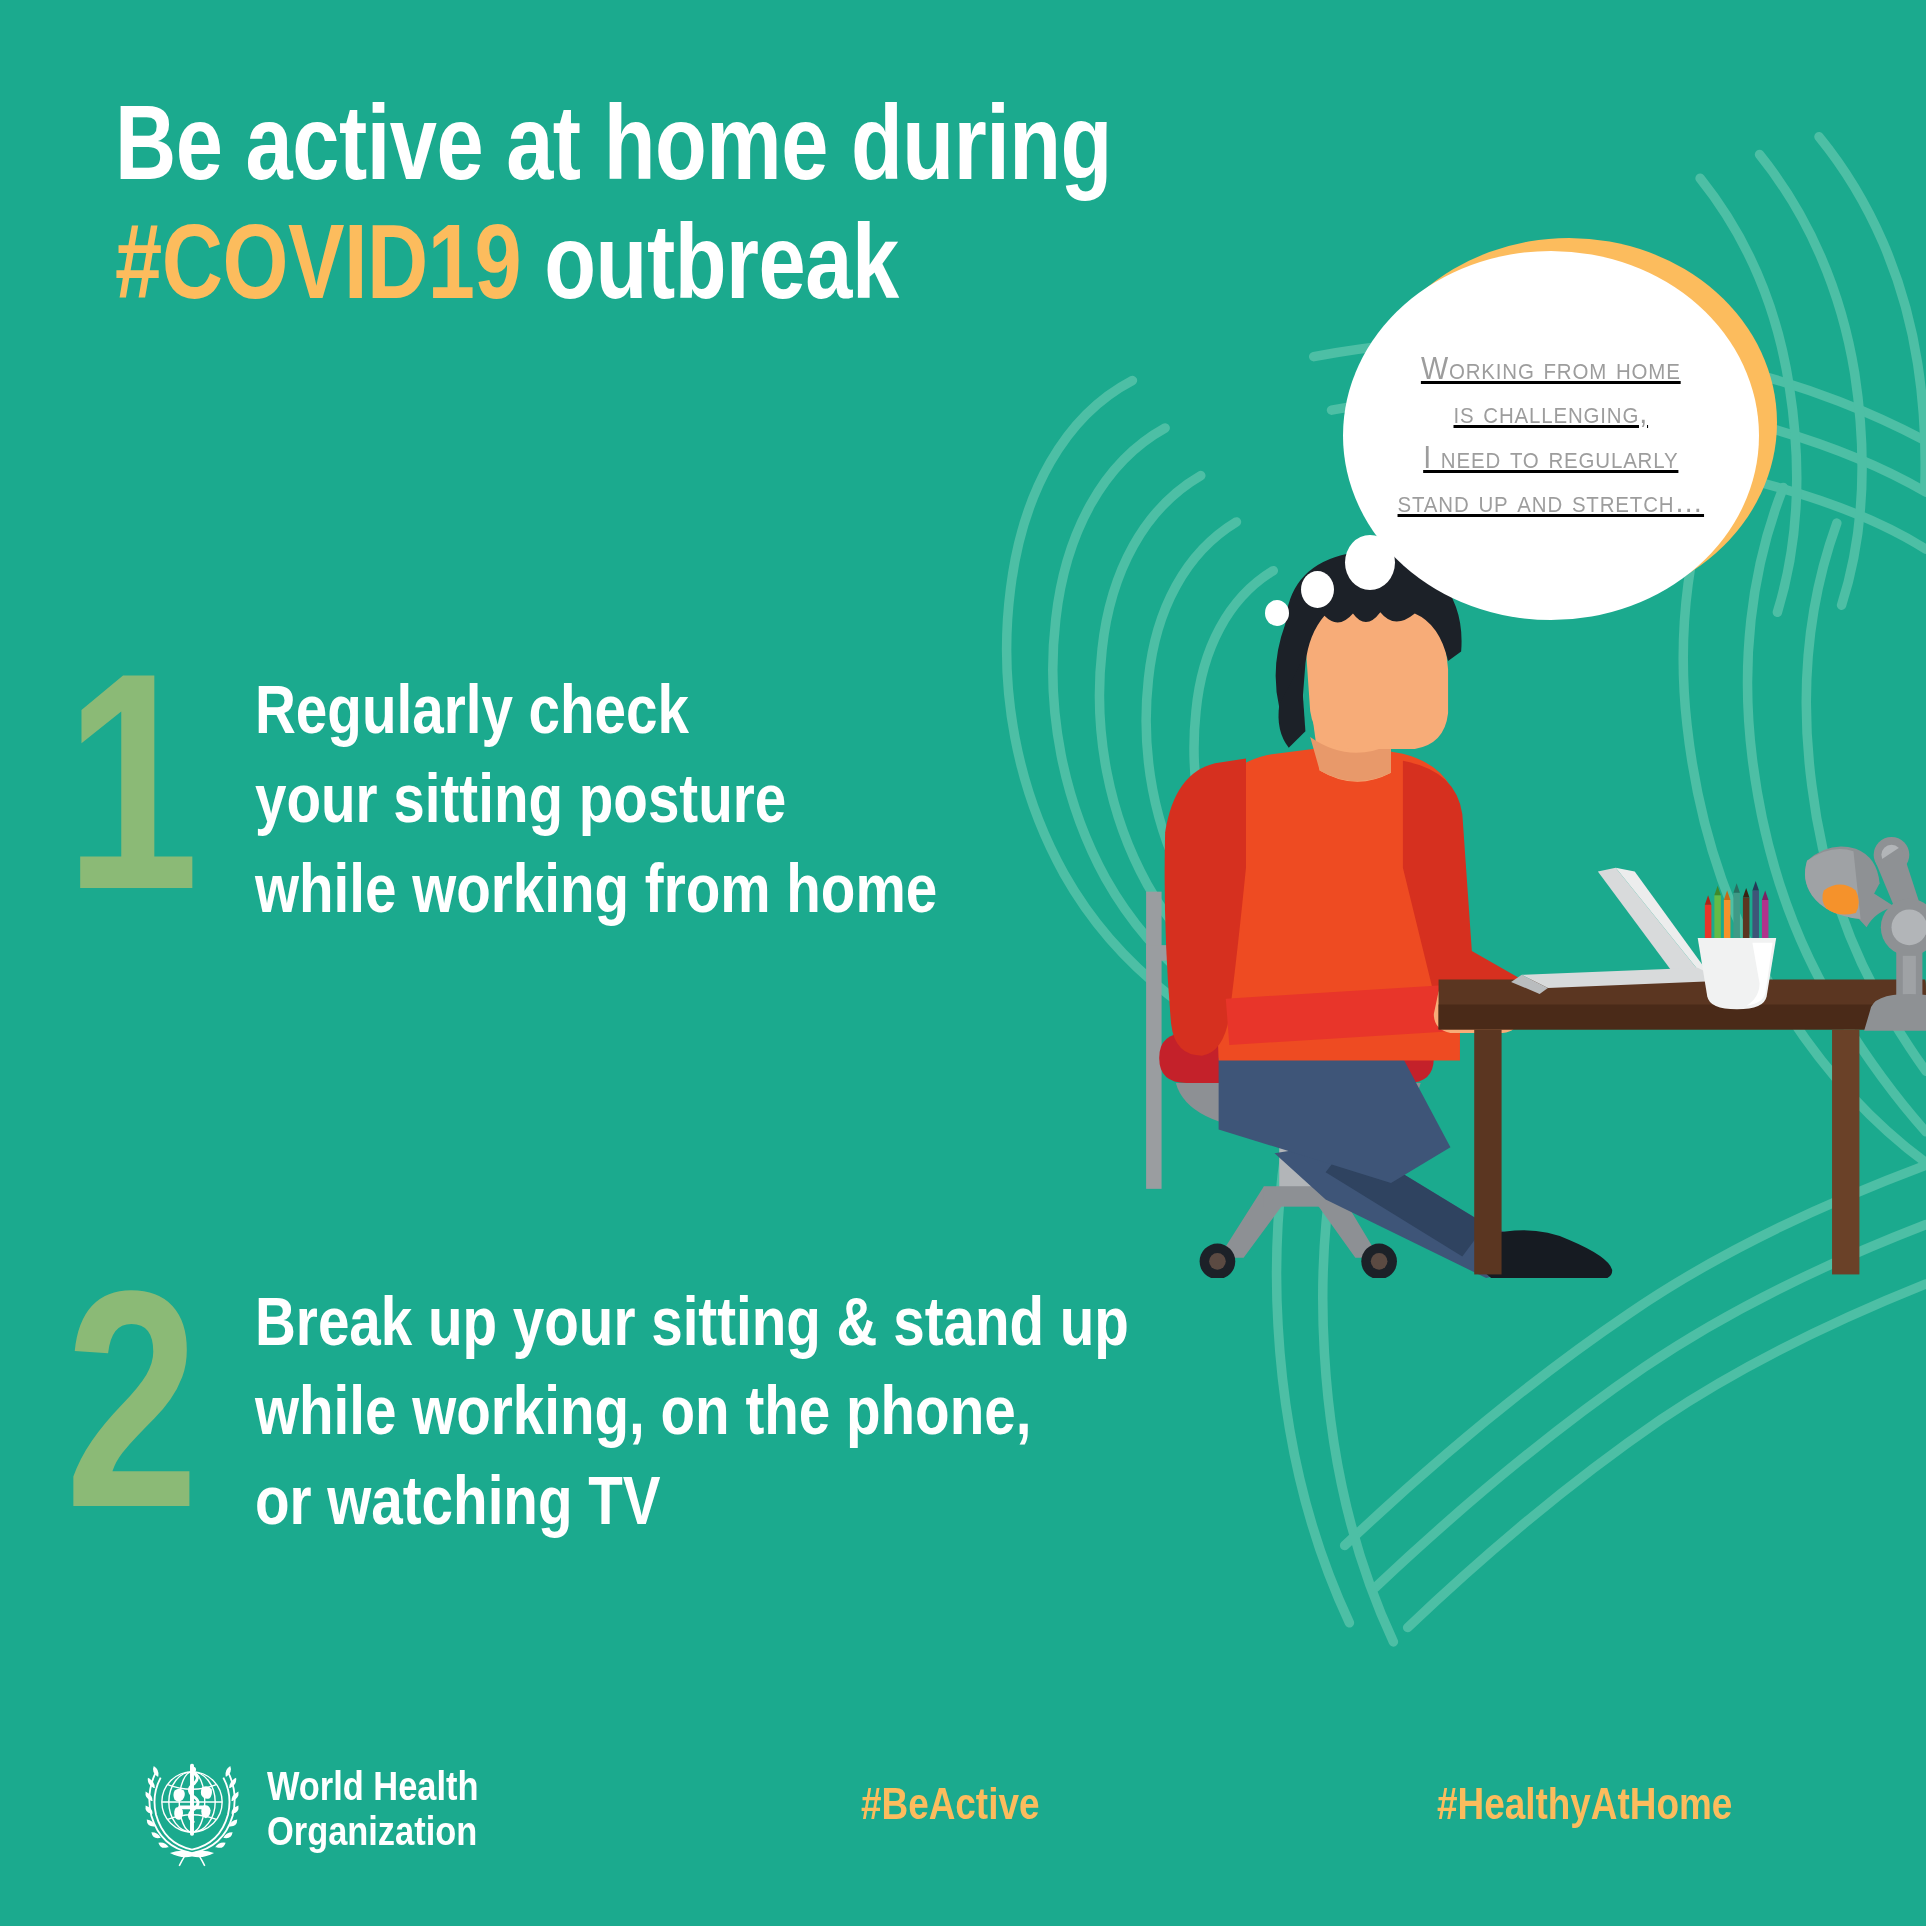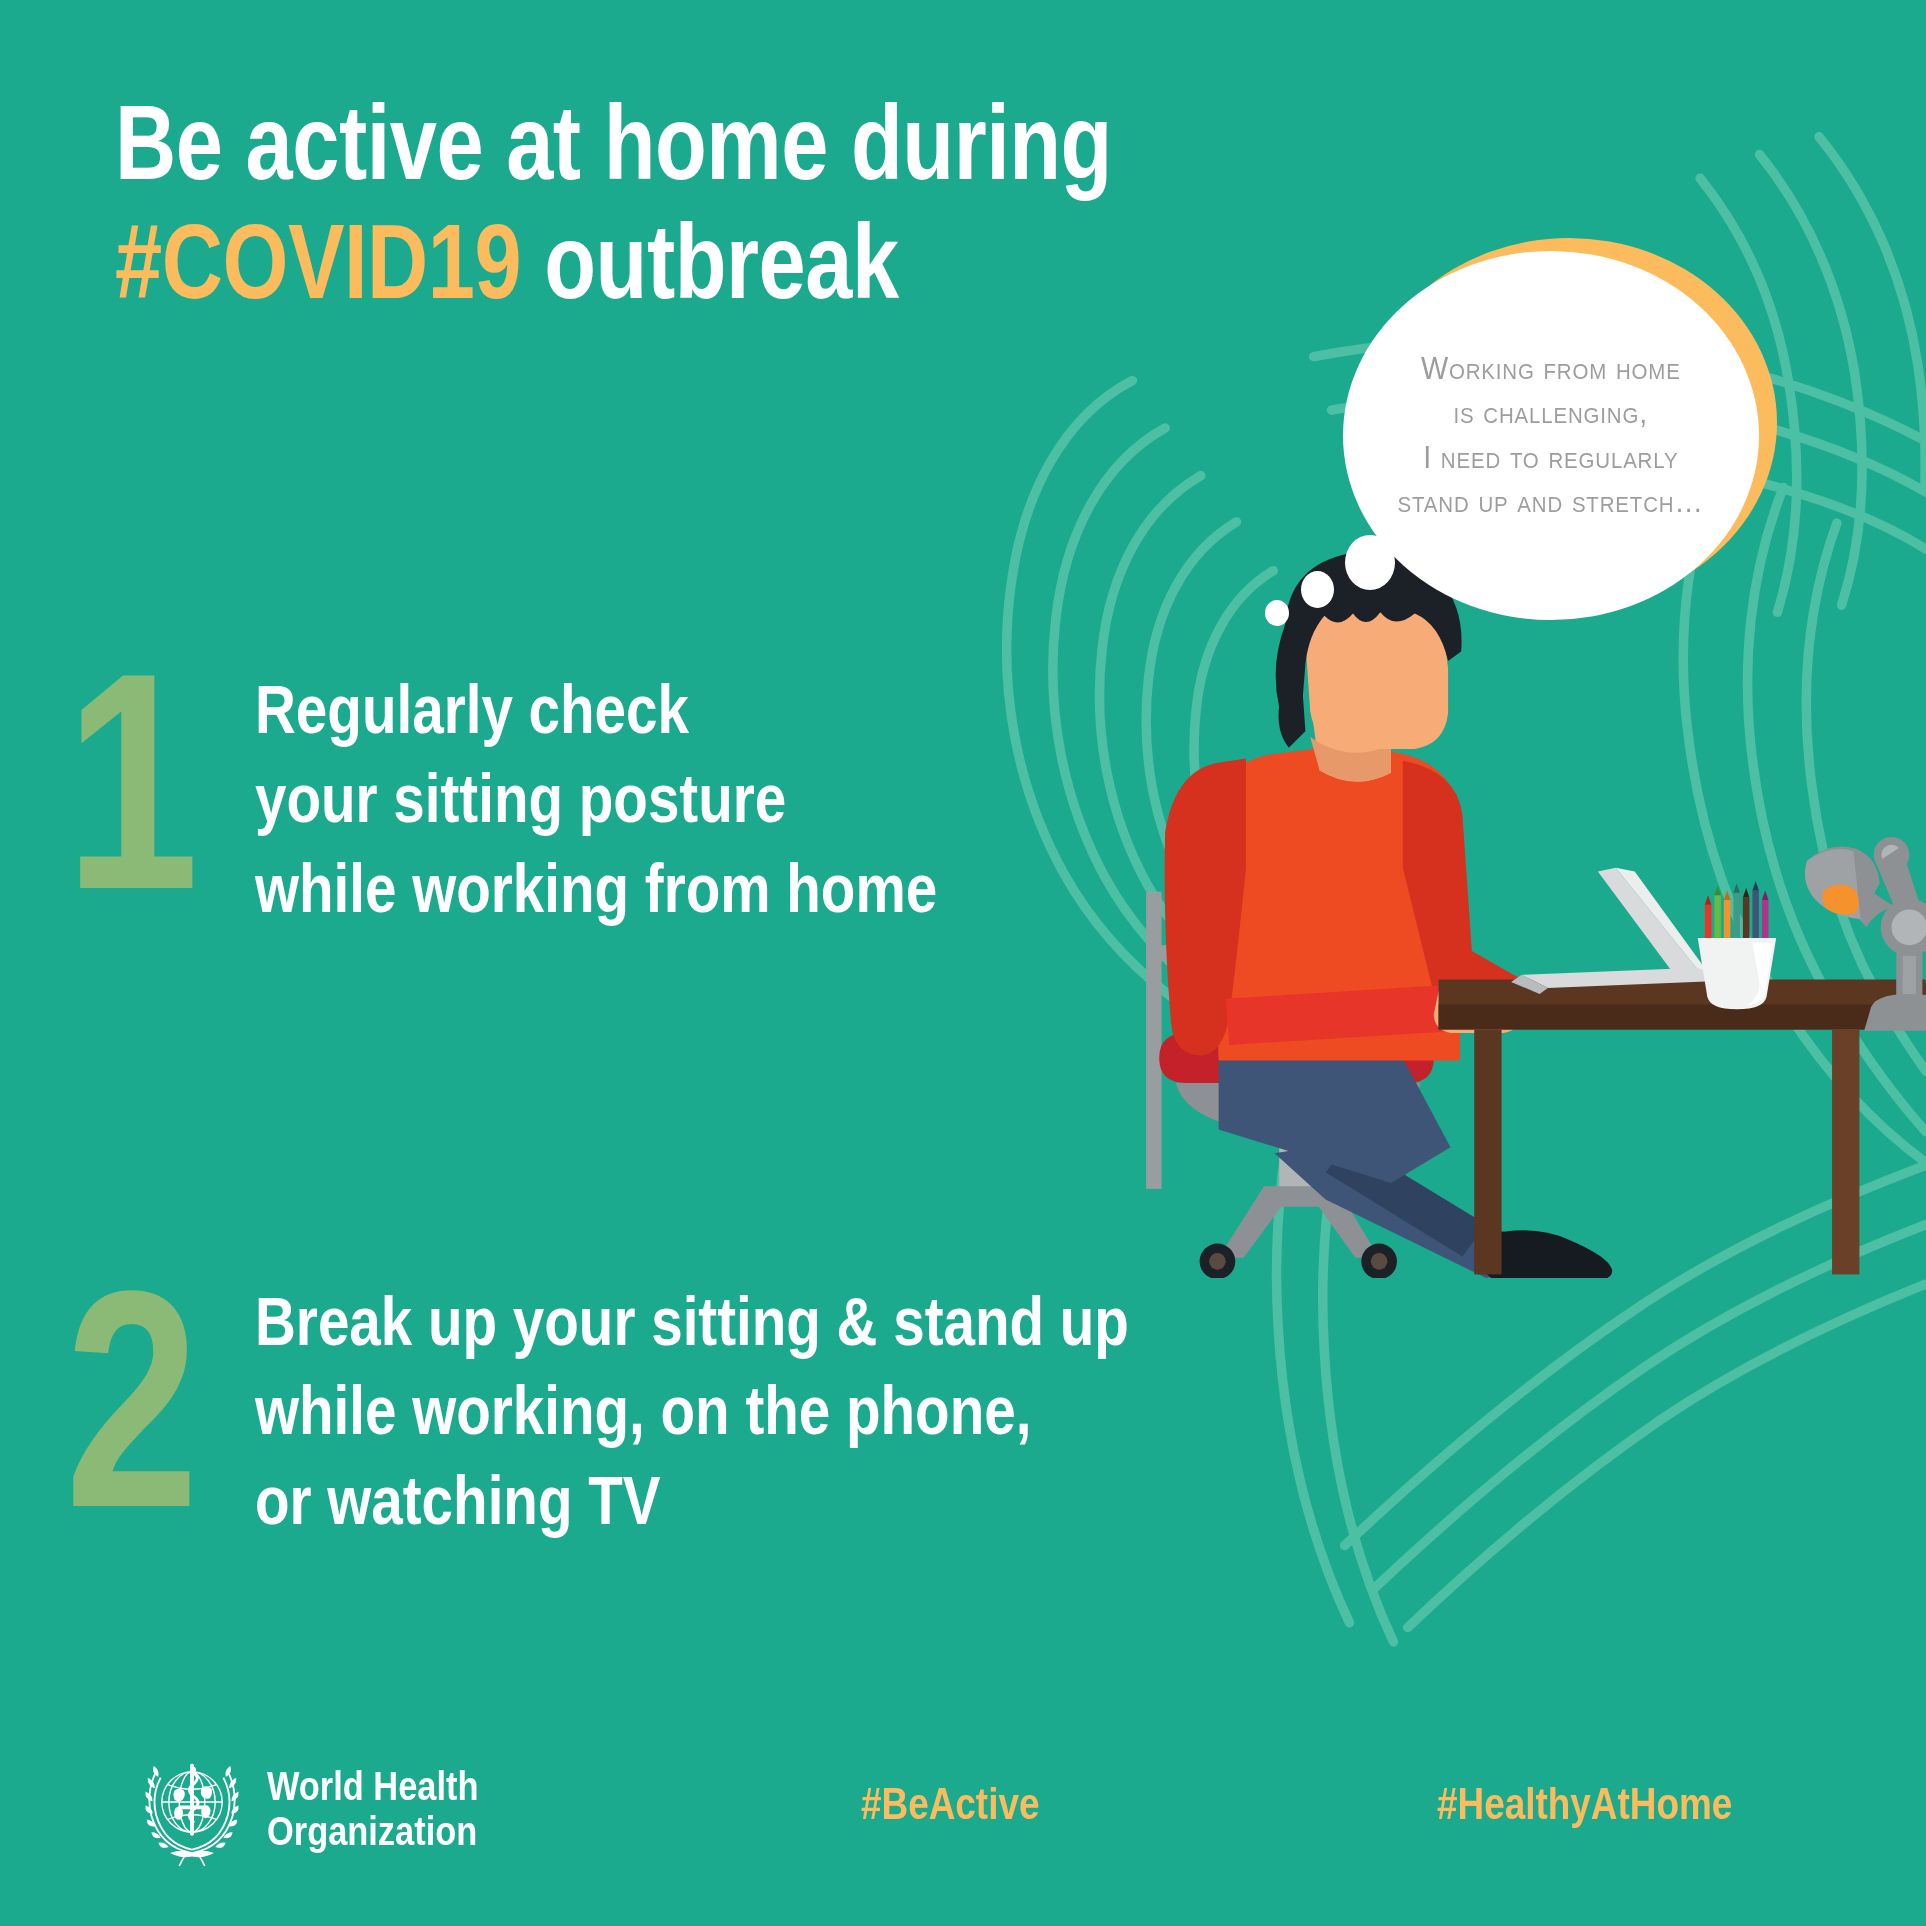--- a/index.html
+++ b/index.html
@@ -66,21 +66,21 @@
   .bubble-wrap{position:absolute;left:1361px;top:238px;z-index:25;}
   .bubble-ring{
     position:absolute;left:0;top:0;
     width:416px;height:369px;border-radius:50%;
     background:#fcbc5d;
   }
   .bubble{
     position:absolute;left:-18px;top:13px;
     width:416px;height:369px;border-radius:50%;
     background:#ffffff;
-    display:flex;align-items:center;justify-content:center;
+    display:flex;align-items:center;justify-content:center;text-decoration:underline;
   }
   .bubble-text{
     font-family:"Liberation Sans", sans-serif;
     font-weight:400;
     font-size:31px;
     line-height:1.42;
     color:#9d9d9d;
     text-align:center;
     font-variant:small-caps;
     letter-spacing:0.9px;

